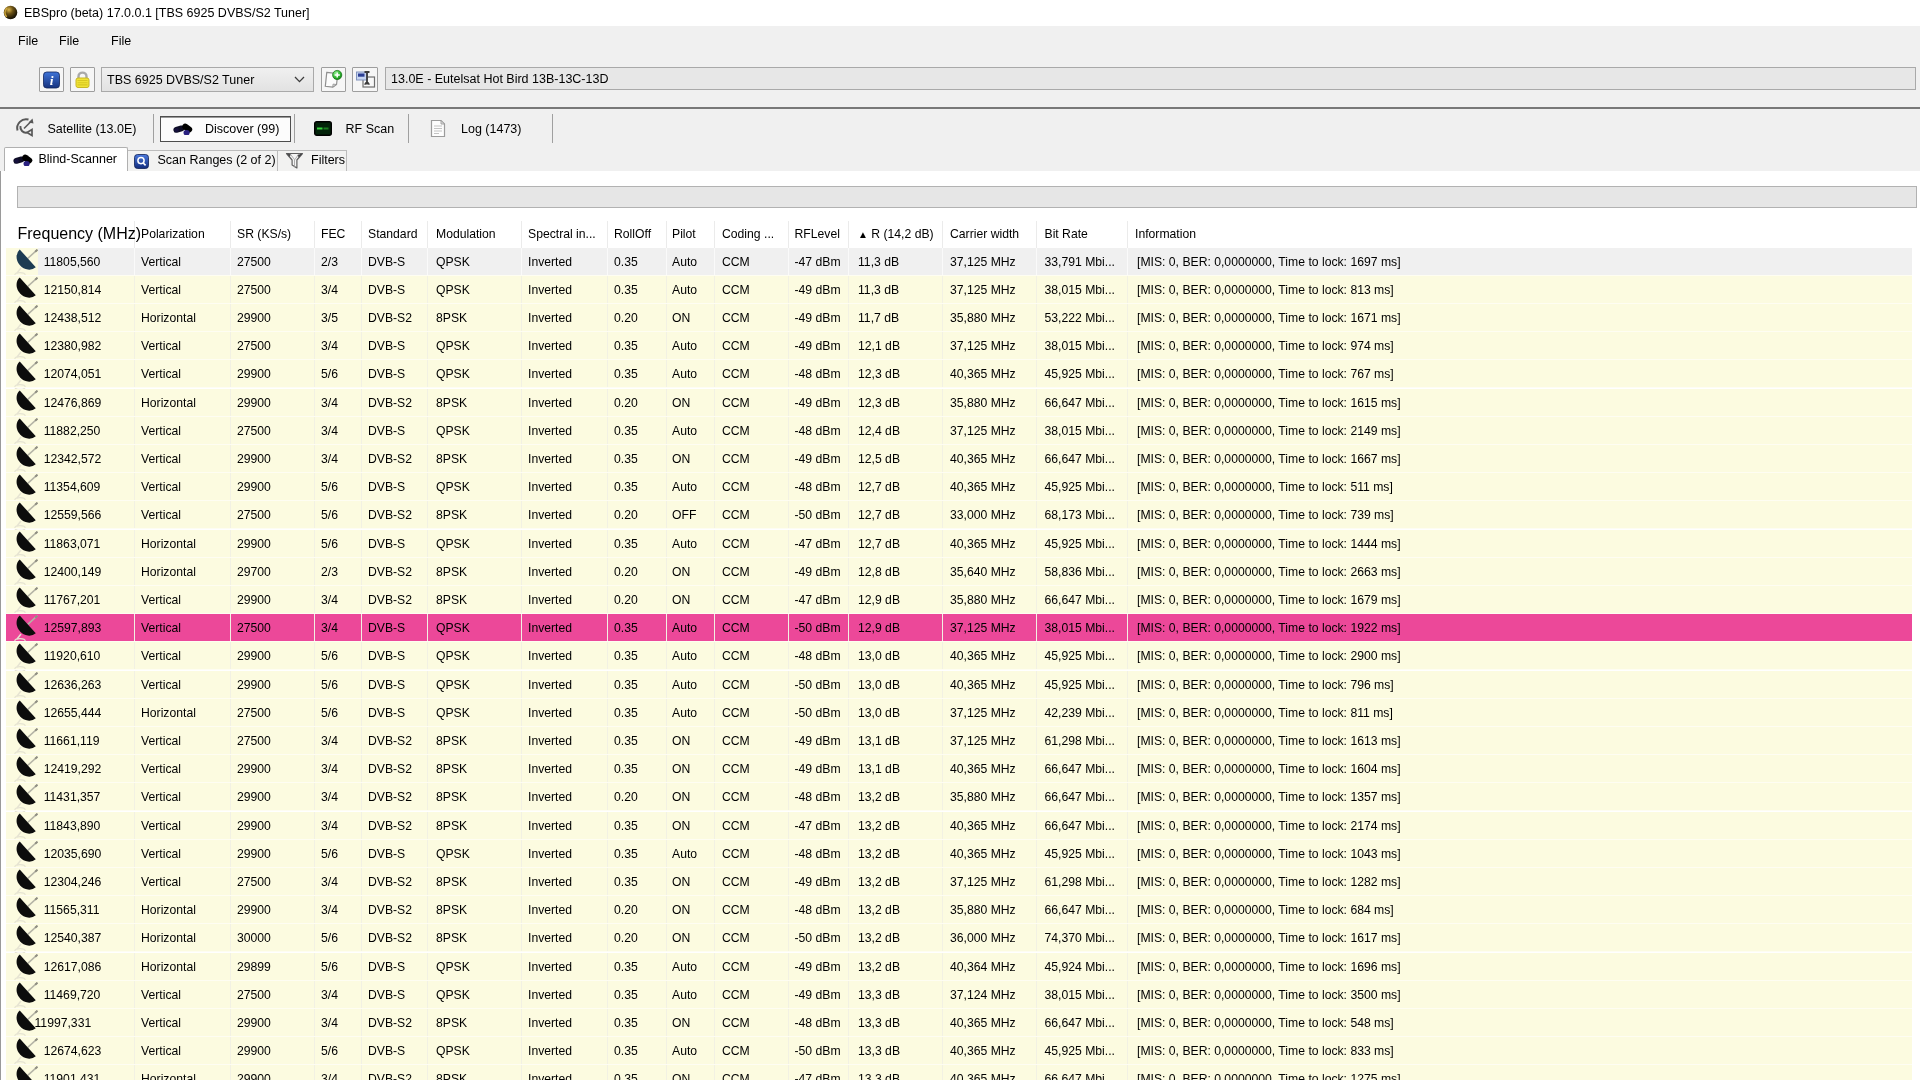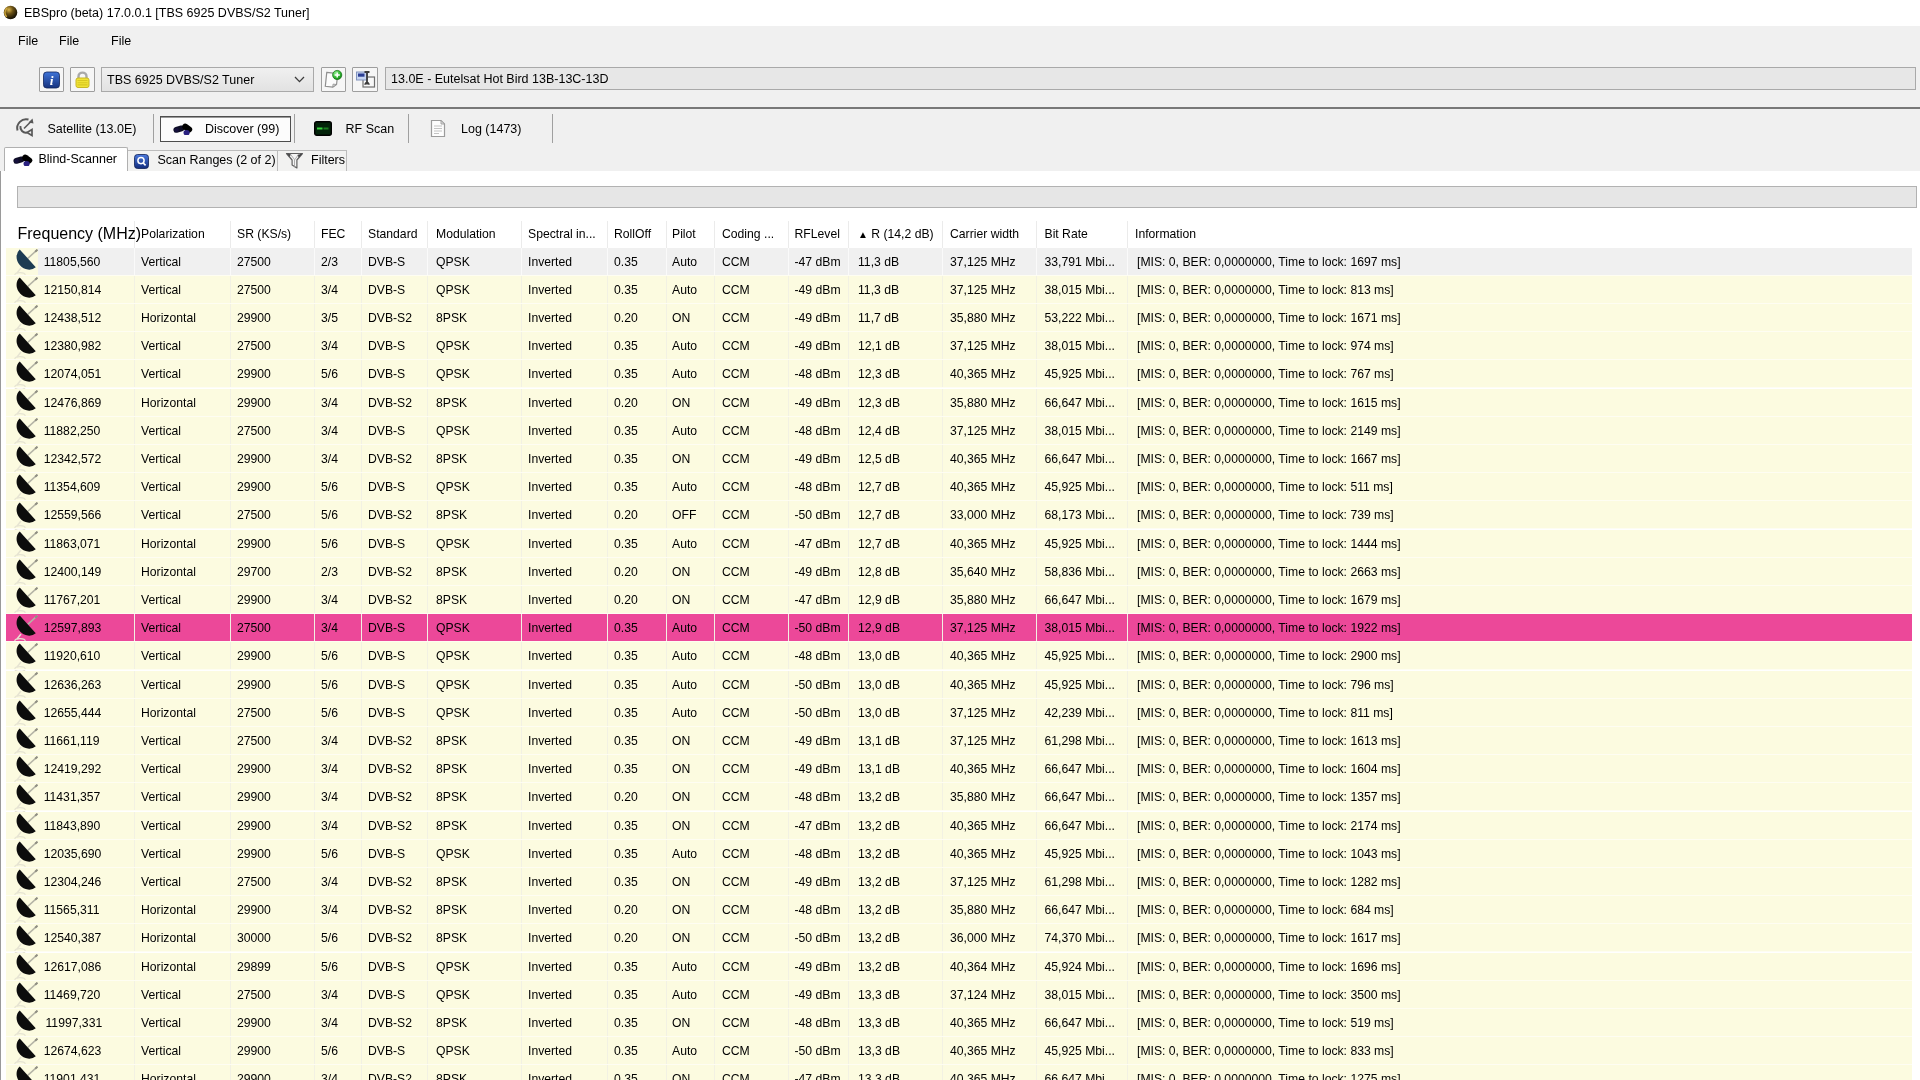--- a/index.html
+++ b/index.html
@@ -1304,35 +1304,35 @@
 <div class="row" style="top:1008.9px;background:#fcfbe0">
 <div class="ab" style="left:7px;top:-1px"><svg width="30" height="32" viewBox="0 0 30 32">
 <path d="M8,21 l-4,5" stroke="#e6e4d2" stroke-width="1.5" fill="none"></path>
 <ellipse cx="7" cy="28" rx="5.2" ry="2.4" fill="none" stroke="#e6e4d2" stroke-width="1.2"></ellipse>
 <g transform="rotate(48 14 12)">
 <rect x="13.3" y="-2" width="1.5" height="13" fill="#b5b4a6"></rect>
 <rect x="13.1" y="-2" width="1.9" height="3" fill="#8f8e82"></rect>
 <path d="M2,11 a12,10.5 0 0 0 24,0 z" fill="#0c0c0c"></path>
 </g>
 </svg></div>
-<span class="cell" style="left:40px">11997,331</span>
+<span class="cell" style="left:29px">11997,331</span>
 <span class="cell" style="left:135.5px">Vertical</span>
 <span class="cell" style="left:231.5px">29900</span>
 <span class="cell" style="left:315.5px">3/4</span>
 <span class="cell" style="left:362.5px">DVB-S2</span>
 <span class="cell" style="left:430.5px">8PSK</span>
 <span class="cell" style="left:522.5px">Inverted</span>
 <span class="cell" style="left:608.5px">0.35</span>
 <span class="cell" style="left:666.5px">ON</span>
 <span class="cell" style="left:716.5px">CCM</span>
 <span class="cell" style="left:789.0px">-48 dBm</span>
 <span class="cell" style="left:852.5px">13,3 dB</span>
 <span class="cell" style="left:944.5px">40,365 MHz</span>
 <span class="cell" style="left:1039.0px">66,647 Mbi...</span>
-<span class="cell" style="left:1131.5px">[MIS: 0, BER: 0,0000000, Time to lock: 519 ms]</span>
+<span class="cell" style="left:1131.5px">[MIS: 0, BER: 0,0000000, Time to lock: 548 ms]</span>
 <div class="colline" style="left:128.5px"></div>
 <div class="colline" style="left:224.5px"></div>
 <div class="colline" style="left:308.5px"></div>
 <div class="colline" style="left:355.5px"></div>
 <div class="colline" style="left:421.5px"></div>
 <div class="colline" style="left:515.5px"></div>
 <div class="colline" style="left:601.5px"></div>
 <div class="colline" style="left:660.0px"></div>
 <div class="colline" style="left:708.5px"></div>
 <div class="colline" style="left:782.5px"></div>

